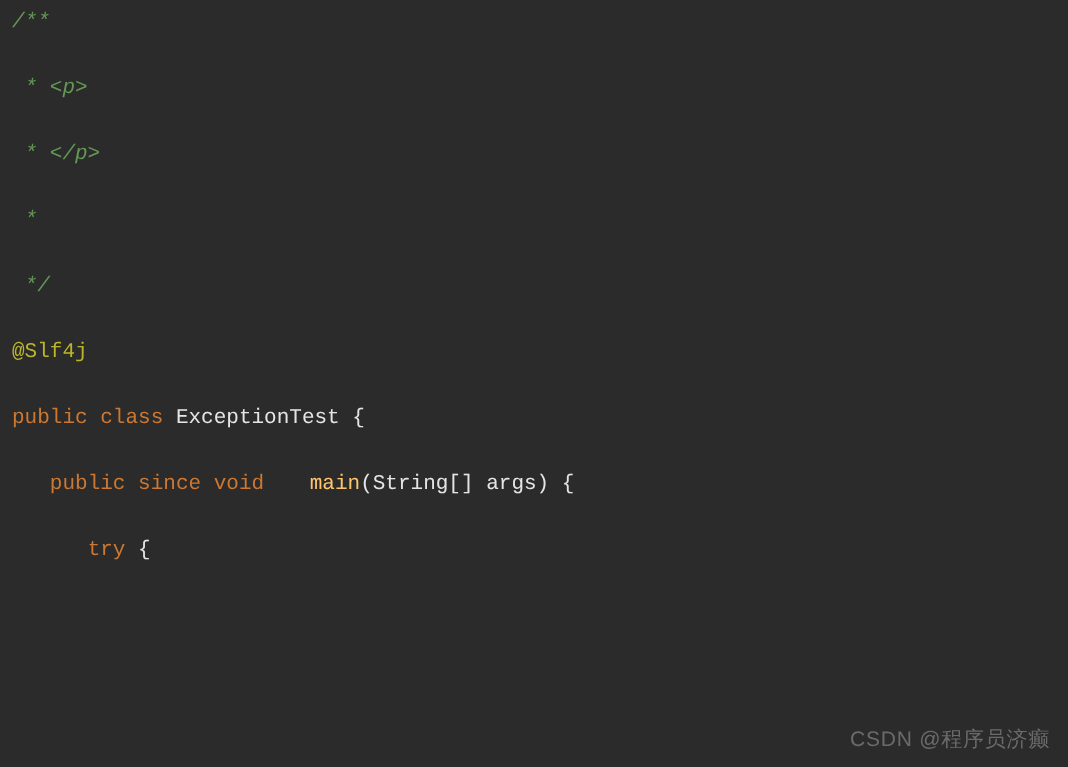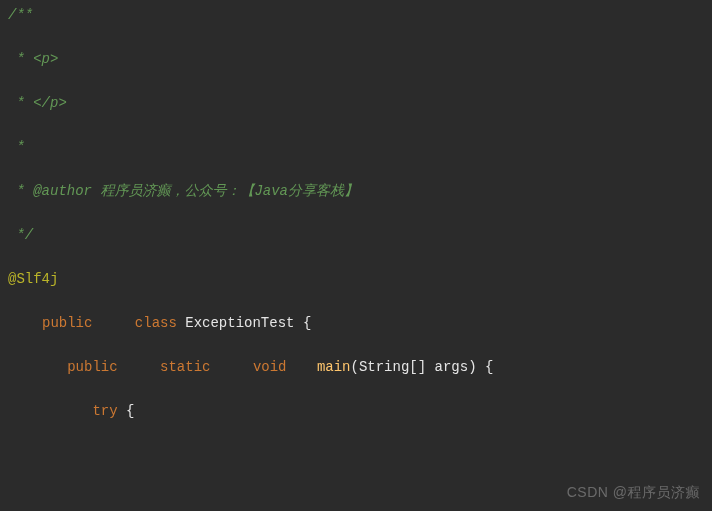--- a/index.html
+++ b/index.html
@@ -22,21 +22,20 @@
     pre {
       font-family: inherit;
       white-space: pre;
     }
     .comment {
       color: #629755;
       font-style: italic;
     }
     .keyword {
       color: #cc7832;
-      margin-left: 34px;
     }
     .annotation {
       color: #bbb529;
     }
     .methodname {
       color: #ffc66d;
       margin-left: 22px;
     }
     .plain {
       color: #e5e5e5;
@@ -56,25 +55,24 @@
       display: block;
     }
   </style>
 </head>
 <body>
 
 <pre><span class="line comment">/**</span>
 <span class="line comment"> * &lt;p&gt;</span>
 <span class="line comment"> * &lt;/p&gt;</span>
 <span class="line comment"> *</span>
-<span class="line comment"> * @author 程序员济癫，公众号：【Java分享客栈】</span>
 <span class="line comment"> */</span>
 <span class="line"><span class="annotation">@Slf4j</span></span>
 <span class="line"><span class="keyword">public</span> <span class="keyword">class</span> <span class="plain">ExceptionTest</span> <span class="plain">{</span></span>
-<span class="line">   <span class="keyword">public</span> <span class="keyword">static</span> <span class="keyword">void</span> <span class="methodname">main</span><span class="plain">(</span><span class="plain">String[]</span> <span class="plain">args</span><span class="plain">) {</span></span>
+<span class="line">   <span class="keyword">public</span> <span class="keyword">since</span> <span class="keyword">void</span> <span class="methodname">main</span><span class="plain">(</span><span class="plain">String[]</span> <span class="plain">args</span><span class="plain">) {</span></span>
 <span class="line">      <span class="keyword">try</span> <span class="plain">{</span></span>
 
 
 
 
 
 
 
 
 

